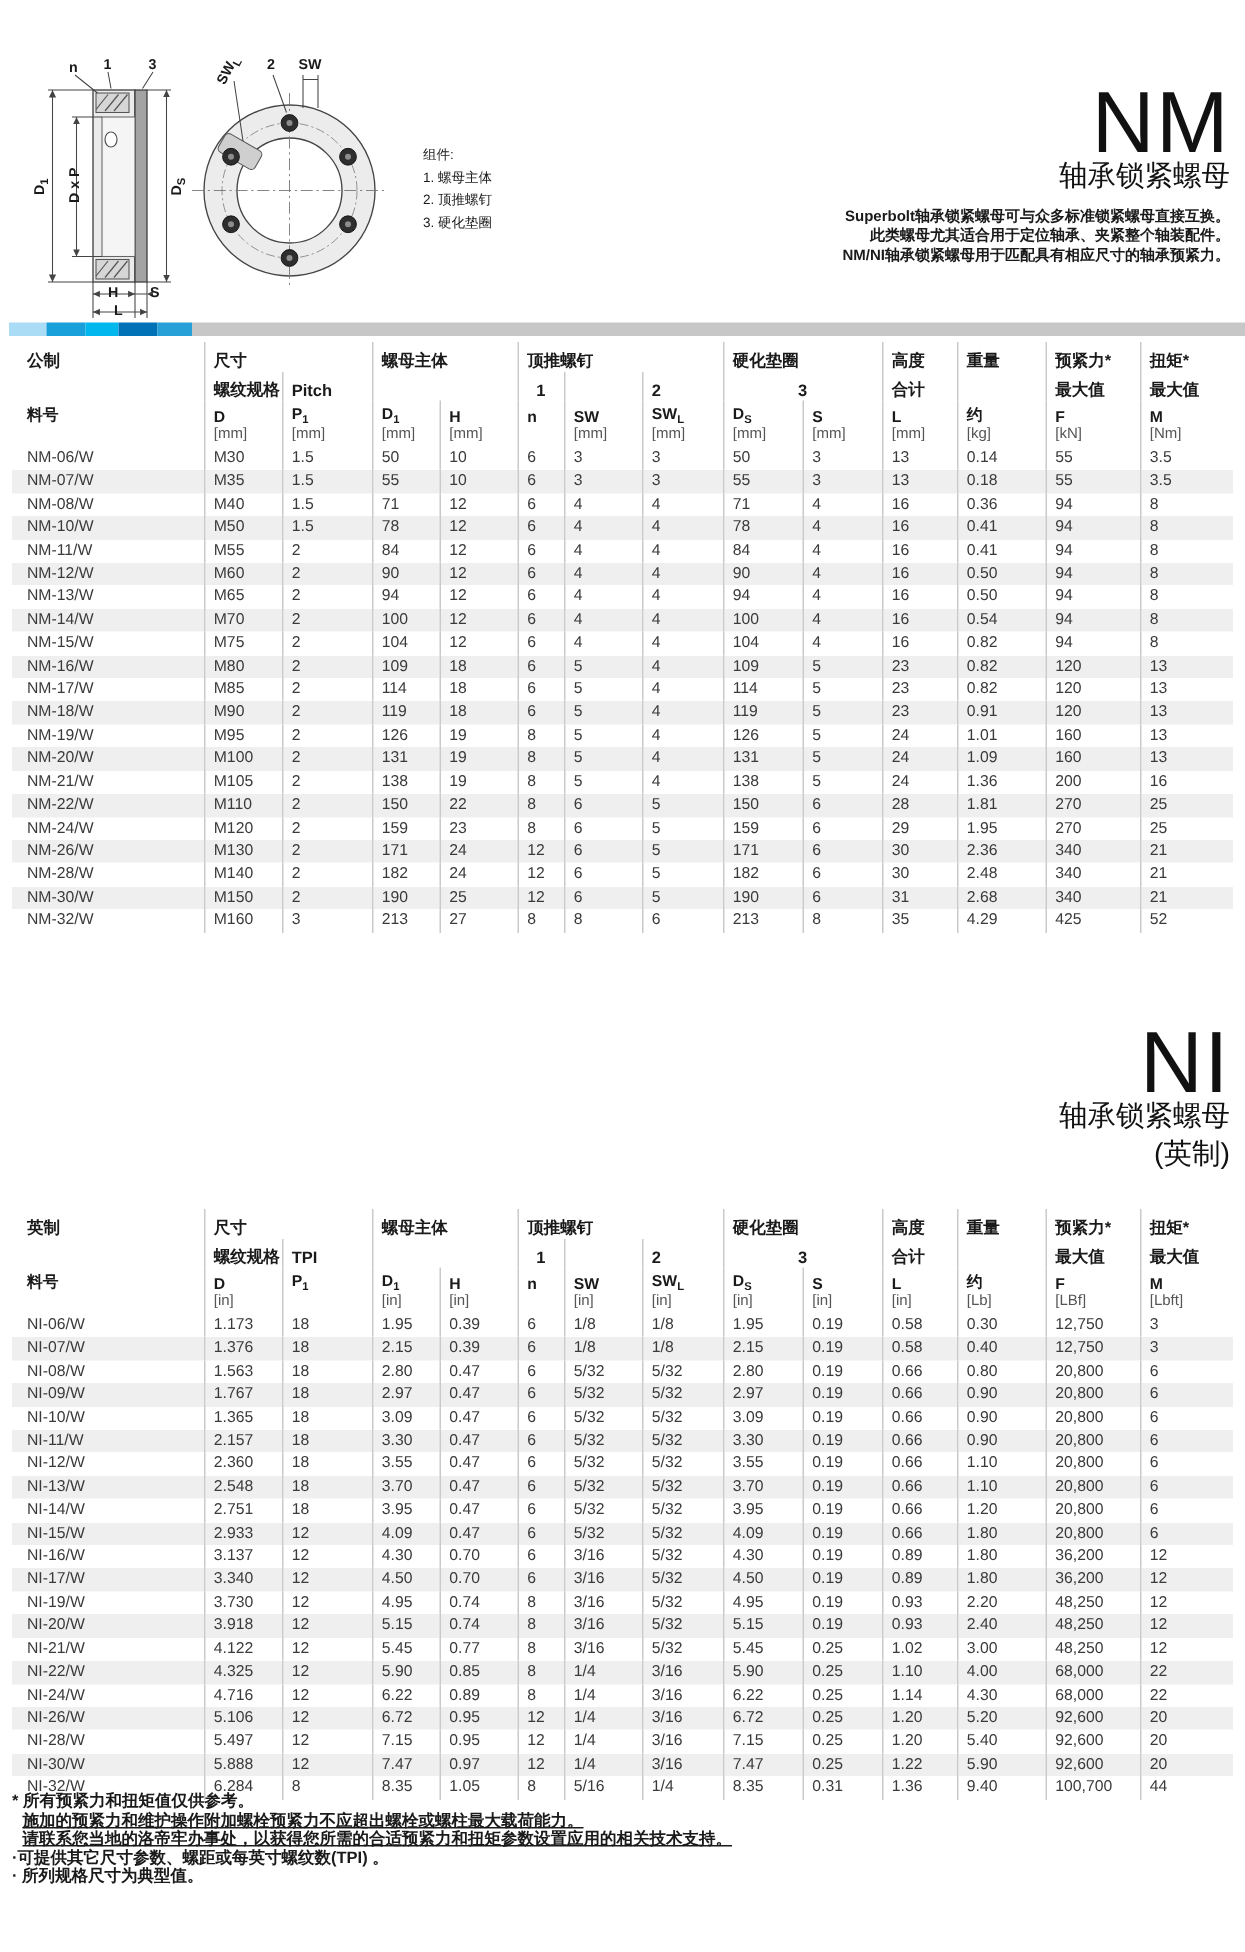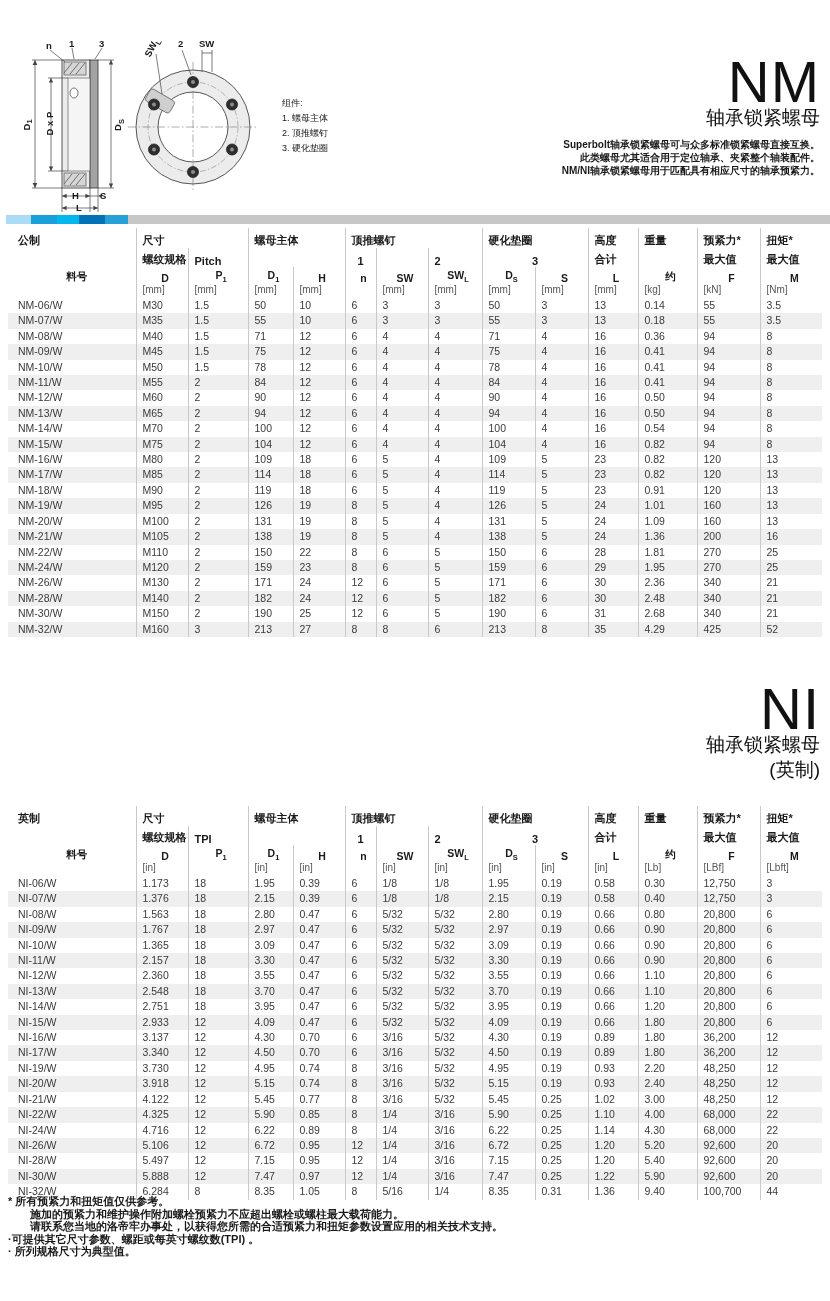--- a/index.html
+++ b/index.html
@@ -22,32 +22,32 @@
   .accent-bar .seg{height:100%;}
   
   table.spec{position:absolute;left:8px;border-collapse:collapse;table-layout:fixed;width:814px;
              font-size:10.5px;color:#3a3a3a;}
   table.spec th, table.spec td{border-left:1px solid #c9c9c9;padding:0 0 0 6px;text-align:left;
              font-weight:normal;overflow:hidden;white-space:nowrap;vertical-align:middle;}
   table.spec th:first-child, table.spec td:first-child{border-left:none;padding-left:10px;}
   table.spec thead th{color:#1a1a1a;font-weight:bold;}
   table.spec tr.r-group th{height:20px;vertical-align:bottom;font-size:11px;}
   table.spec tr.r-sub th{height:19px;vertical-align:bottom;font-size:11px;}
-  table.spec tr.r-col th{height:17px;vertical-align:bottom;font-size:10.5px;text-align:center;}
+  table.spec tr.r-col th{height:17px;vertical-align:bottom;font-size:10.5px;}
   table.spec tr.r-unit th{height:14px;vertical-align:top;font-weight:normal;color:#555;font-size:10px;}
   table.spec th.center{text-align:center;padding-left:0;}
   table.spec tbody td{height:15.4px;line-height:15.4px;}
   table.spec tbody tr:nth-child(even){background:#efefef;}
   sub{font-size:7.5px;}
   #nm-table{top:228px;}
   #ni-table{top:806px;}
   
   .footnotes{position:absolute;left:8px;top:1195px;font-size:11px;line-height:12.5px;
              font-weight:bold;color:#1a1a1a;}
-  .footnotes .indent{margin-left:22px;}
+  .footnotes .indent{margin-left:7px;text-decoration:underline;}
   svg .thin{stroke:#555;stroke-width:0.8;fill:none;}
   svg .dim{stroke:#444;stroke-width:0.7;}
 </style>
 </head>
 <body>
 
 <div class="page">
 
   <div class="drawing">
     <svg width="350" height="180" viewBox="0 0 350 180">
@@ -262,36 +262,20 @@
           <td>4</td>
           <td>4</td>
           <td>71</td>
           <td>4</td>
           <td>16</td>
           <td>0.36</td>
           <td>94</td>
           <td>8</td>
         </tr>
         <tr>
-          <td>NM-09/W</td>
-          <td>M45</td>
-          <td>1.5</td>
-          <td>75</td>
-          <td>12</td>
-          <td>6</td>
-          <td>4</td>
-          <td>4</td>
-          <td>75</td>
-          <td>4</td>
-          <td>16</td>
-          <td>0.41</td>
-          <td>94</td>
-          <td>8</td>
-        </tr>
-        <tr>
           <td>NM-10/W</td>
           <td>M50</td>
           <td>1.5</td>
           <td>78</td>
           <td>12</td>
           <td>6</td>
           <td>4</td>
           <td>4</td>
           <td>78</td>
           <td>4</td>

